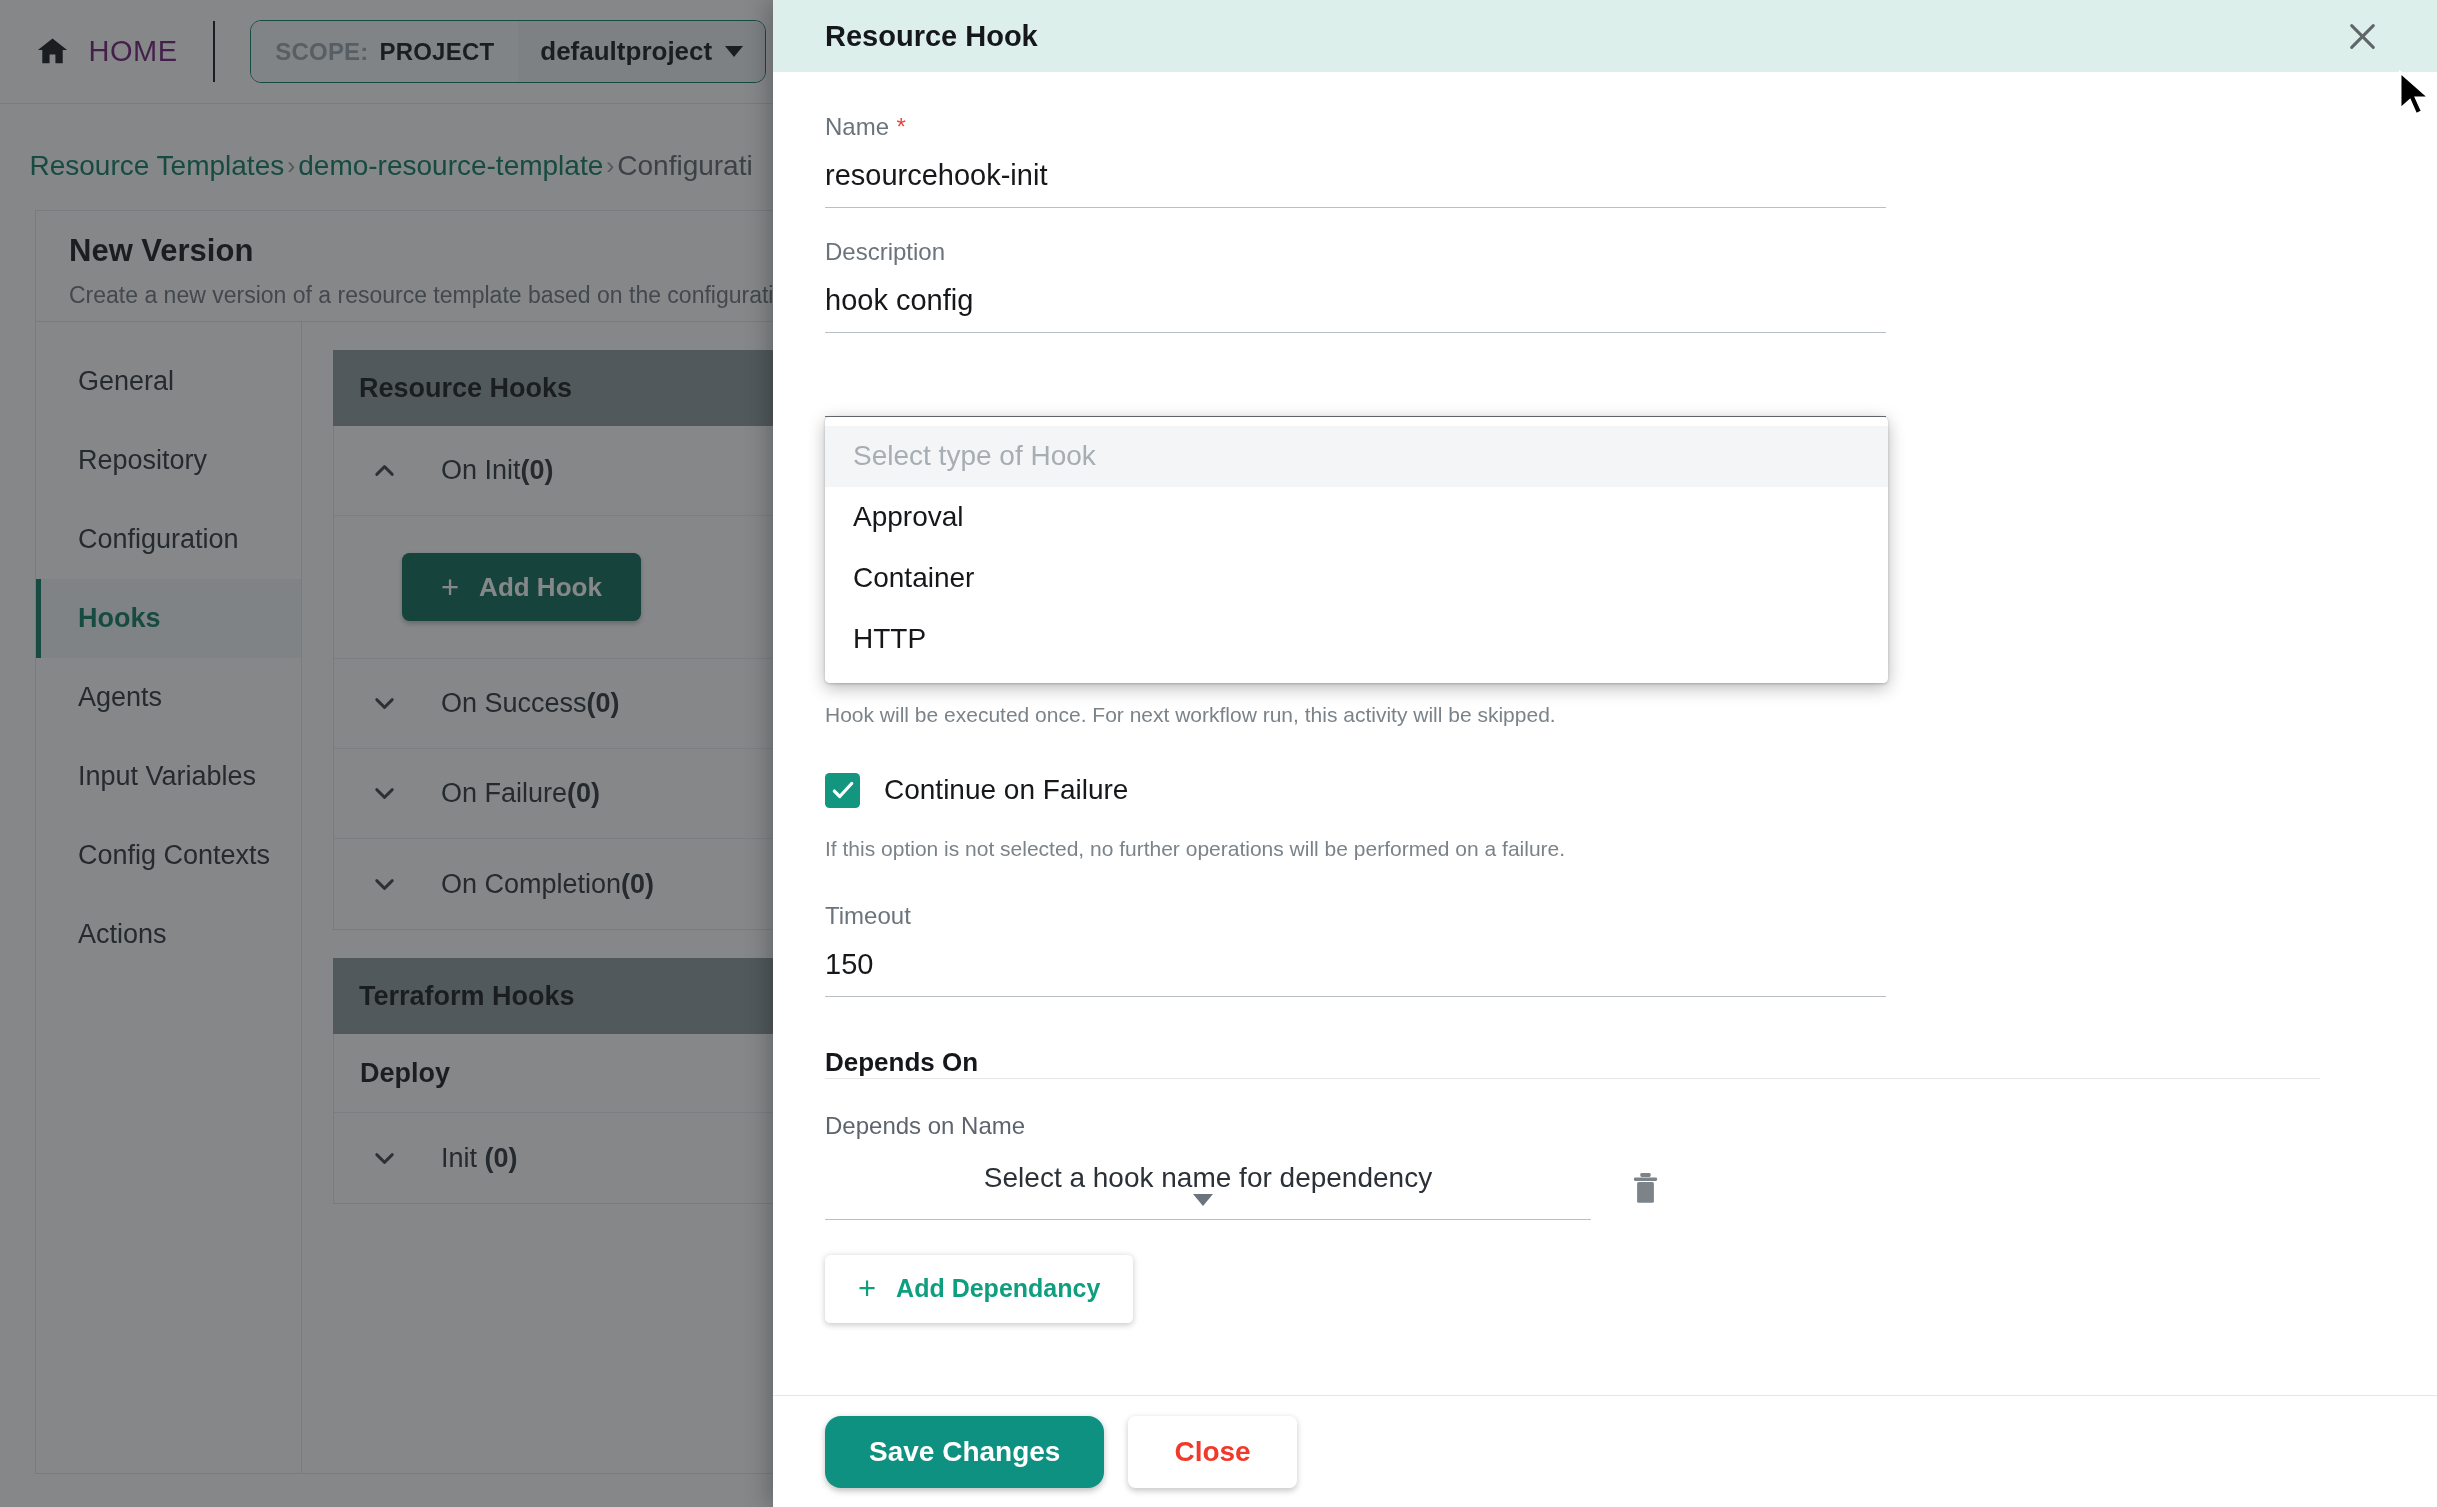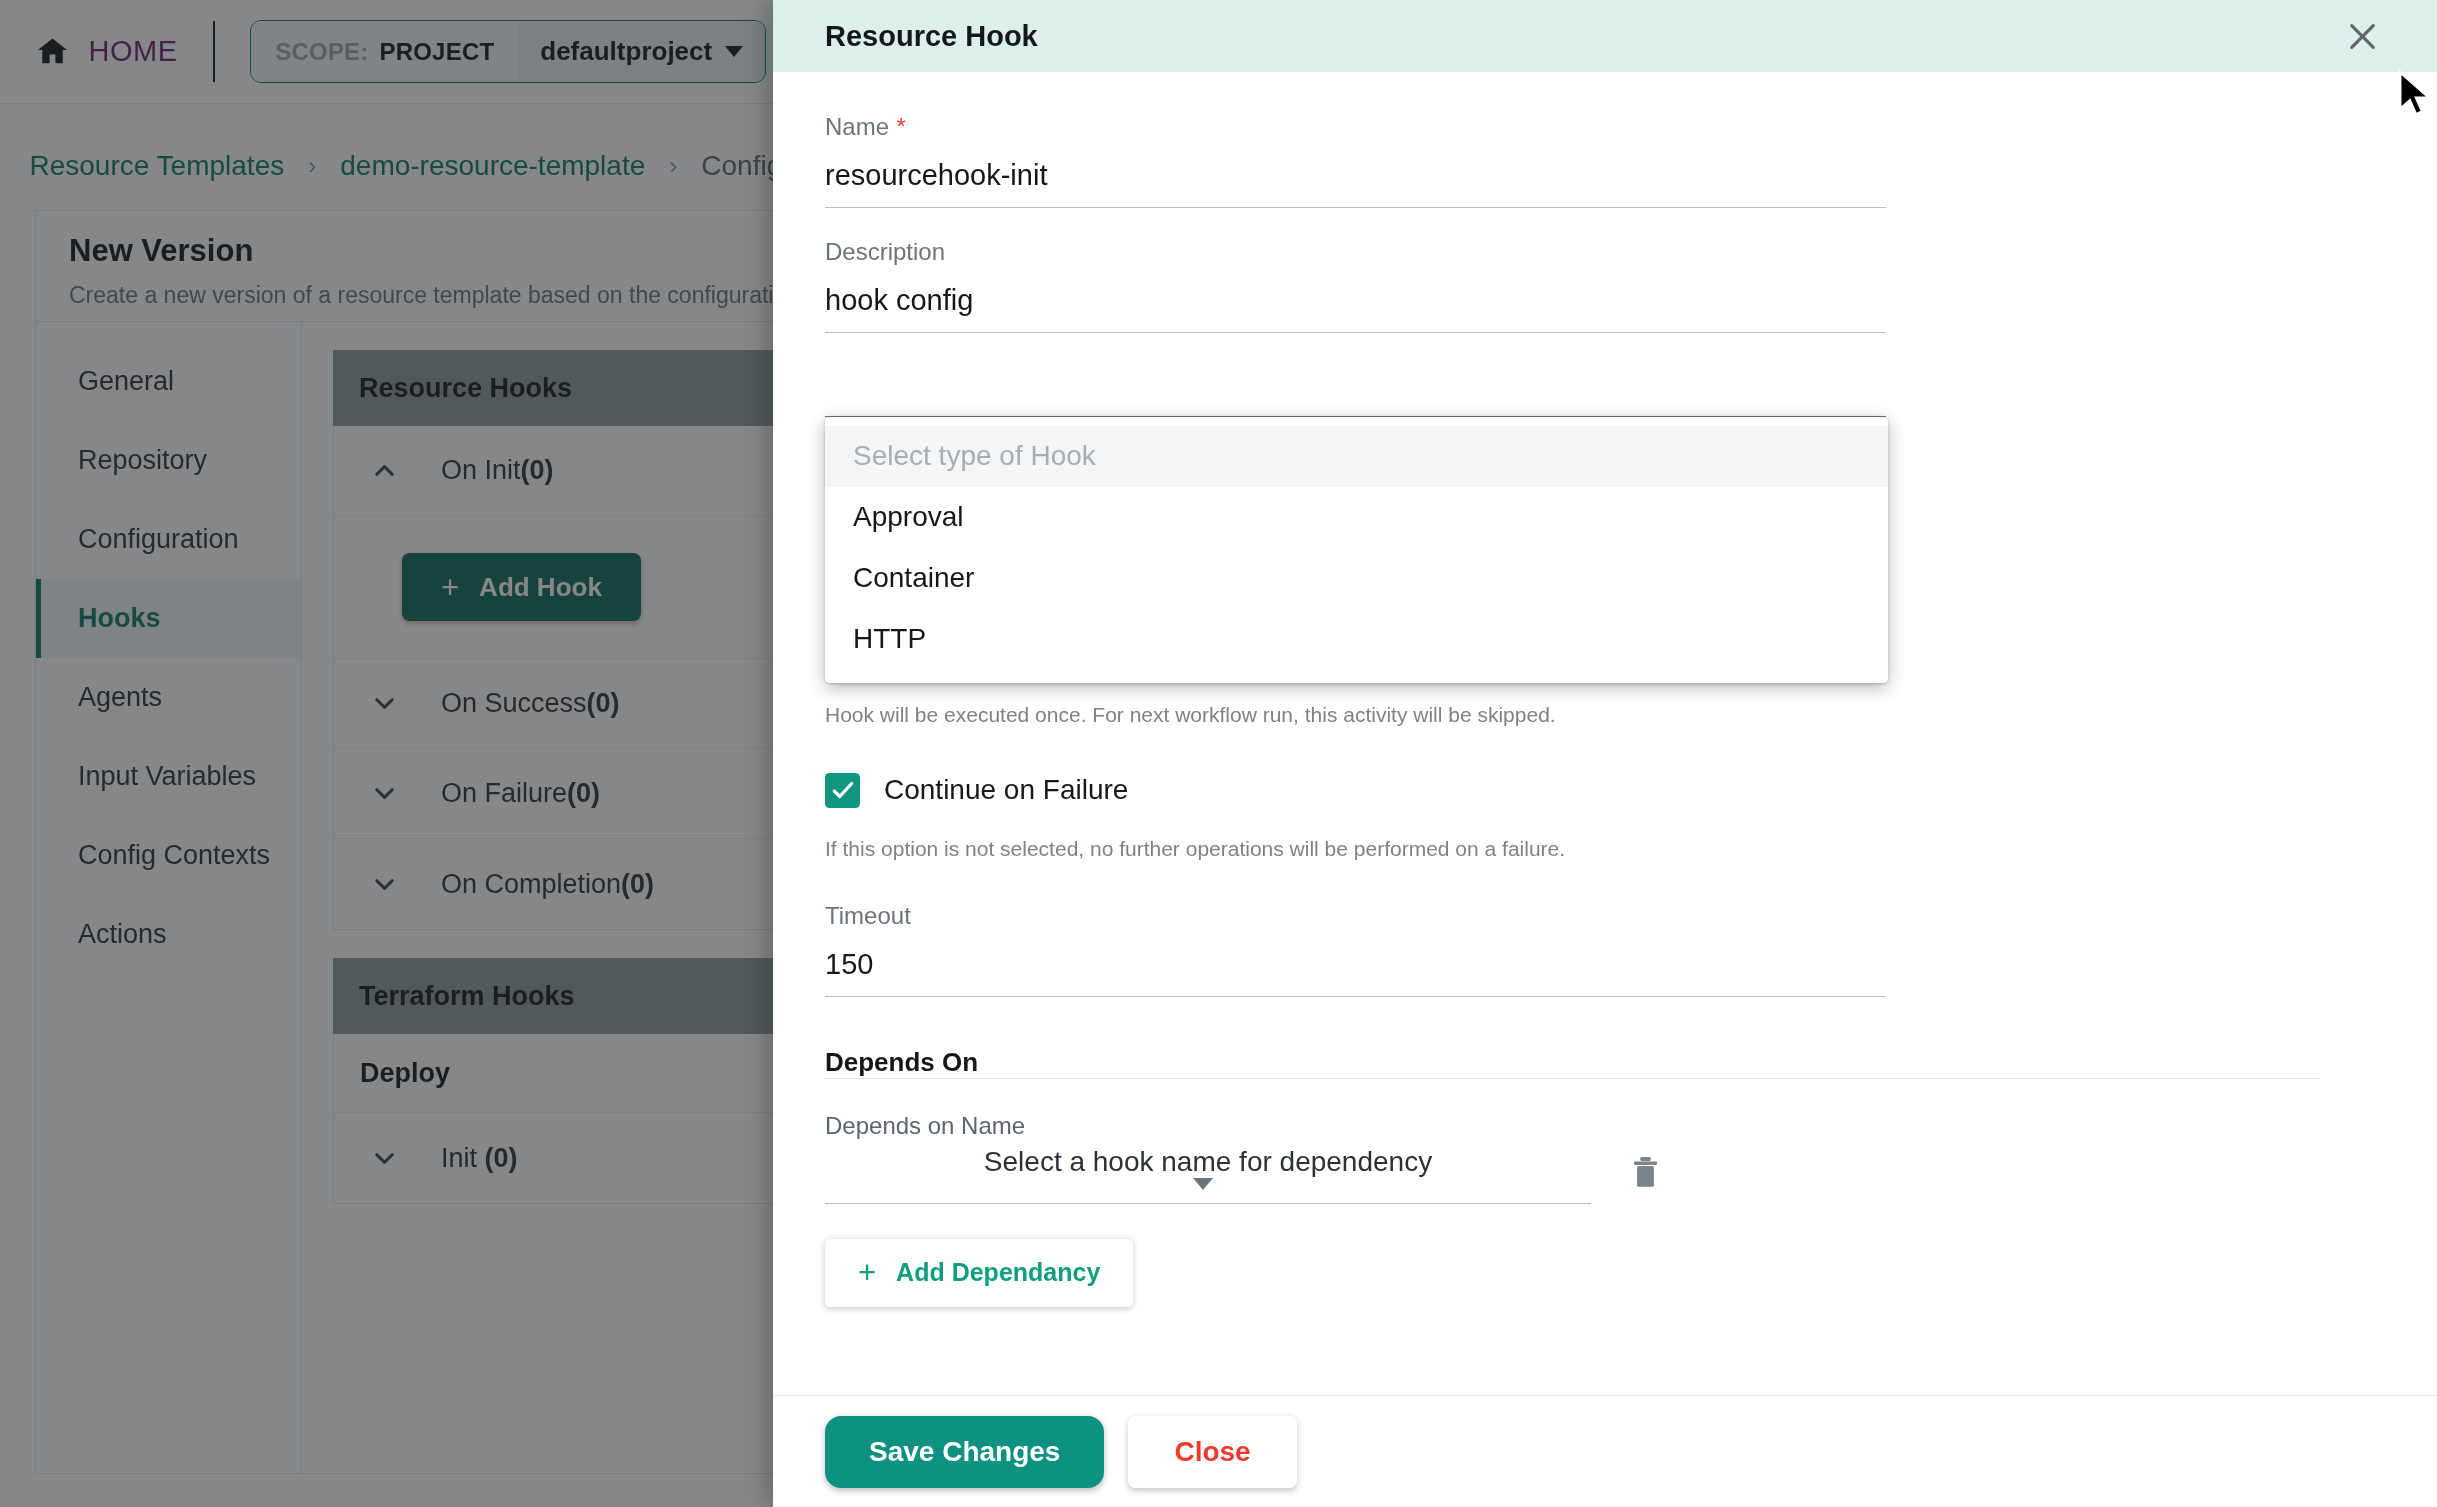--- a/index.html
+++ b/index.html
@@ -40,21 +40,21 @@
     background: #eef1f3; padding: 0 22px;
   }
   .scope-proj { font-size: 26px; font-weight: 700; color: #15171a; }
   .caret-dn {
     width: 0; height: 0; border-left: 9.2px solid transparent;
     border-right: 9.2px solid transparent; border-top: 11px solid #15171a;
   }
 
   .breadcrumb {
     position: absolute; left: 29.5px; top: 150px;
-    font-size: 28px; display: flex; align-items: center; gap: 24px;
+    font-size: 28px; display: flex; align-items: center; gap: 3px;
     white-space: nowrap;
   }
   .bc-link { color: #0c7a63; }
   .bc-sep { color: #8c969e; font-size: 24px; }
   .bc-cur { color: #5c656d; }
 
   .page-card {
     position: absolute; left: 35px; top: 210px; width: 2344px; height: 111px;
     background: #ffffff; border: 0.9px solid #e4e6e8; border-bottom: none;
     padding: 22px 33px;
@@ -171,21 +171,21 @@
   .chk-box svg { width: 26px; height: 26px; display: block; }
   .chk-lbl { font-size: 28px; color: #15171a; }
 
   .sec-title {
     font-size: 26px; font-weight: 700; color: #15171a;
     margin-top: 50px; border-bottom: 0.9px solid #e4e6e8;
     width: 1495px;
   }
   .dep-row { display: flex; align-items: flex-end; gap: 39px; margin-top: 33px; }
   .dep-select { width: 766px; }
-  .dep-lbl { font-size: 24px; color: #5c656d; margin-bottom: 6px; }
+  .dep-lbl { font-size: 24px; color: #5c656d; margin-bottom: 22px; }
   .dep-ctl {
     display: flex; align-items: center; justify-content: space-between;
     border-bottom: 0.9px solid #b9bfc4; padding-bottom: 13px; flex-direction: column;
   }
   .dep-val { font-size: 28px; color: #2b3137; }
   .dd-caret {
     width: 0; height: 0; border-left: 10px solid transparent;
     border-right: 10px solid transparent; border-top: 12px solid #6b747c;
     margin-right: 11px;
   }

